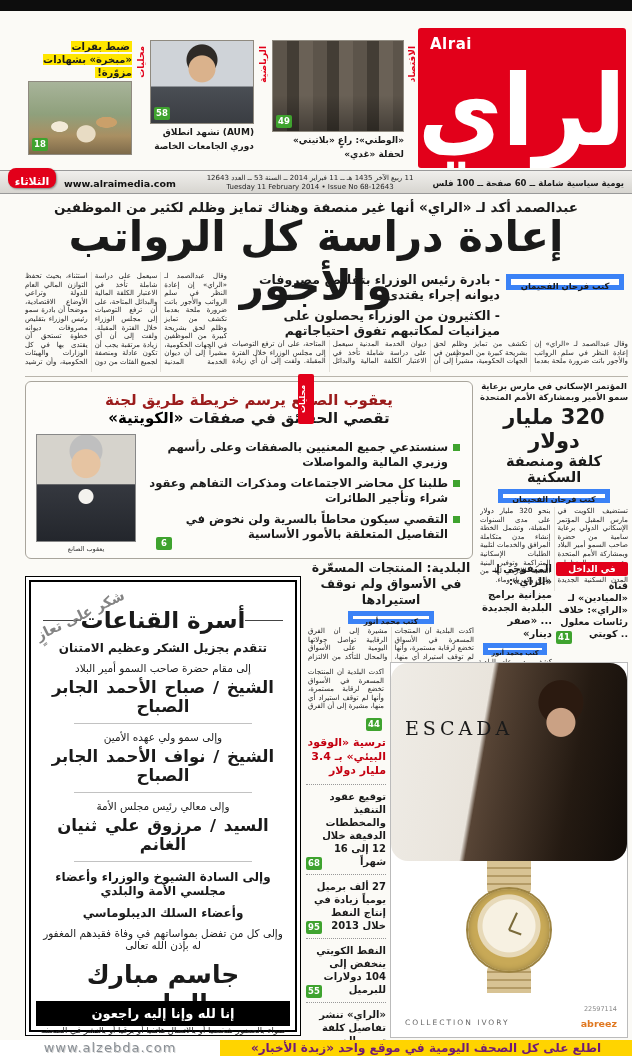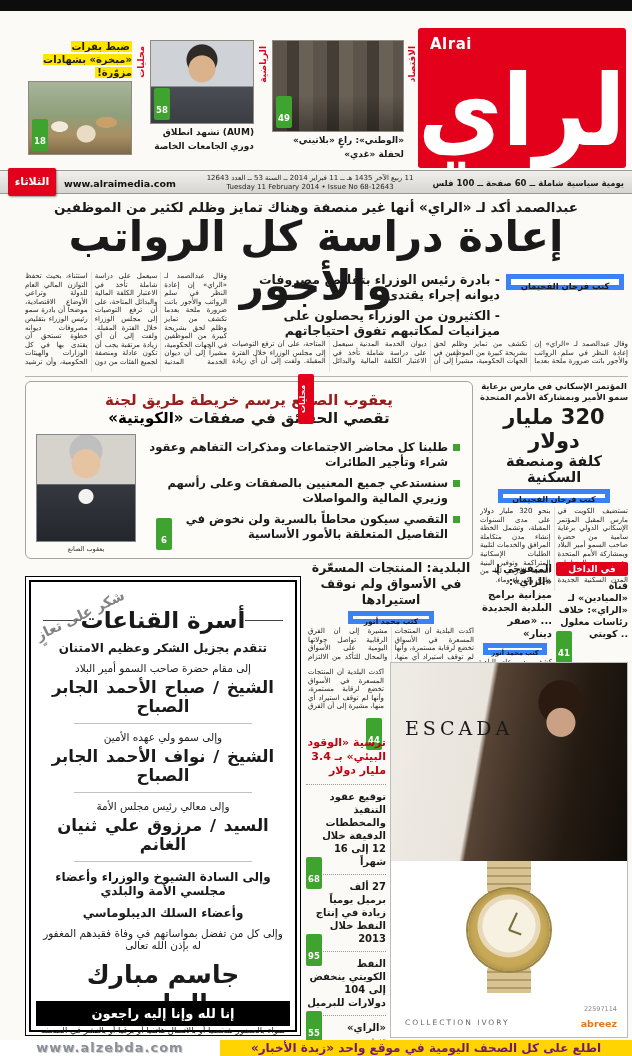--- a/index.html
+++ b/index.html
@@ -31,31 +31,31 @@
       radial-gradient(ellipse at 76% 56%, #caa06a 0 10px, rgba(0,0,0,0) 11px),
       linear-gradient(180deg,#a8b49a 0%,#8fa07c 45%,#a98f62 75%,#7d6a4a 100%); }
   .ph-man { height:84px; background:
       radial-gradient(circle at 50% 34%, #dab28c 0 13px, rgba(0,0,0,0) 14px),
       radial-gradient(circle at 50% 23%, #2e2a26 0 15px, rgba(0,0,0,0) 16px),
       linear-gradient(180deg,#cfd3d8 0 55%, #4a4e54 56%, #3a3d42 100%); }
   .ph-group { height:92px; background:
       linear-gradient(0deg, rgba(0,0,0,.35), rgba(0,0,0,0) 40%),
       repeating-linear-gradient(90deg,#5c544a 0 14px,#433d35 14px 26px,#6a6156 26px 40px); }
   .badge { display:inline-block; min-width:16px; height:13px; background:#3fa32f; color:#fff;
-           font-size:8.5px; font-weight:bold; text-align:center; line-height:13px; border-radius:2px; padding:16px 2px; }
+           font-size:8.5px; font-weight:bold; text-align:center; line-height:13px; border-radius:2px; padding:0 2px; }
   .badge-abs { position:absolute; left:3px; bottom:3px; }
   .vlabel { position:absolute; top:46px; color:#e2001a; font-size:9px; font-weight:bold;
             writing-mode:vertical-rl; transform:rotate(180deg); }
   .v1 { left:136px; } .v2 { left:258px; } .v3 { left:407px; }
 
   
   .datebar { position:absolute; left:0; top:170px; width:632px; height:24px;
              background:linear-gradient(180deg,#f0efec,#d7d5d0); border-top:1px solid #999; border-bottom:1px solid #999; }
-  .ribbon { position:absolute; left:8px; top:-3px; width:48px; height:28px; background:#e2001a; color:#fff;
-            font-size:11px; font-weight:bold; text-align:center; line-height:28px; border-radius:2px; box-shadow:1px 1px 2px rgba(0,0,0,.4); }
+  .ribbon { position:absolute; left:8px; top:-3px; width:48px; height:20px; background:#e2001a; color:#fff;
+            font-size:11px; font-weight:bold; text-align:center; line-height:28px; border-radius:8px; box-shadow:1px 1px 2px rgba(0,0,0,.4); }
   .site { position:absolute; left:64px; top:7px; font-size:9.5px; font-weight:bold; color:#111; text-decoration:none; }
   .dateline { position:absolute; left:170px; width:280px; top:3px; font-size:7px; line-height:9px; color:#222; text-align:center; }
   .pubinfo { position:absolute; right:8px; top:7px; font-size:8.5px; font-weight:bold; direction:rtl; }
 
   
   .kicker { position:absolute; left:30px; top:199px; width:572px; text-align:center; font-size:13.5px; font-weight:bold; direction:rtl; }
   .main-headline { position:absolute; left:10px; top:212px; width:612px; text-align:center; font-size:42px; font-weight:bold; direction:rtl; }
   .byline { border:5px solid #3b82f6; font-size:8.5px; font-weight:bold; text-align:center; direction:rtl; background:#fff; }
   .lead-by { position:absolute; left:506px; top:274px; width:118px; height:16px; line-height:14px; }
   .lead-bullets { position:absolute; left:232px; top:272px; width:268px; direction:rtl; text-align:right;
@@ -134,41 +134,41 @@
   .ob-big { font-size:25px; font-weight:bold; margin-top:9px; }
   .ob-small { font-size:8.5px; line-height:11px; margin-top:7px; }
   .ob-footer { position:absolute; left:10px; right:10px; bottom:9px; background:#000; color:#fff;
                font-size:13px; font-weight:bold; padding:5px 0; }
 
   
   .ad { position:absolute; left:390px; top:662px; width:238px; height:376px; border:1px solid #bbb; background:#fff; }
   .ad-photo { position:relative; width:100%; height:198px; background:
       radial-gradient(circle at 72% 30%, #caa184 0 14px, rgba(0,0,0,0) 15px),
       radial-gradient(circle at 72% 20%, #2b1a10 0 22px, rgba(0,0,0,0) 23px),
-      linear-gradient(100deg,#efece6 0%,#e9e4dc 38%,#584536 40%,#241a12 75%,#120d09 100%); }
+      linear-gradient(100deg,#efece6 0%,#e9e4dc 38%,#584536 40%,#241a12 75%,#120d09 100%); border-radius: 17px; }
   .ad-brand { position:absolute; left:14px; top:54px; font-family:"DejaVu Serif",serif; font-size:19px; letter-spacing:4px; color:#1a1a1a; }
   .ad-watch { position:relative; width:100%; height:176px; }
   .watch-band { width:44px; margin:0 auto; background:repeating-linear-gradient(180deg,#d8c394 0 6px,#b49b66 6px 8px); }
   .band-top { height:34px; border-radius:0 0 6px 6px; }
   .band-bot { height:28px; border-radius:6px 6px 0 0; }
   .watch-face { width:82px; height:82px; margin:-6px auto; border-radius:50%; position:relative; z-index:2;
       background: radial-gradient(circle at 50% 45%, #f7f1e2 0 26px, #e7d9b8 27px 31px, #c8a957 32px 41px);
       box-shadow:0 0 0 2px #9c8341, inset 0 0 6px rgba(0,0,0,.25); }
   .watch-face::before { content:""; position:absolute; left:50%; top:50%; width:2px; height:19px; background:#7a6a3a;
       transform:translate(-1px,-19px) rotate(25deg); transform-origin:bottom center; }
   .watch-face::after { content:""; position:absolute; left:50%; top:50%; width:2px; height:13px; background:#7a6a3a;
       transform:translate(-1px,-13px) rotate(110deg); transform-origin:bottom center; }
   .ad-collection { position:absolute; left:14px; bottom:10px; font-size:7.5px; letter-spacing:2px; color:#666; }
   .ad-code { position:absolute; right:10px; bottom:24px; font-size:6.5px; color:#888; }
   .ad-agency { position:absolute; right:10px; bottom:8px; font-size:9.5px; font-weight:bold; color:#e07820; }
 
   
   .footer { position:absolute; left:0; top:1040px; width:632px; height:16px; }
   .alz-url { position:absolute; left:0; top:0; width:220px; height:16px; background:#fff; color:#8a9096;
-             font-size:13px; font-weight:bold; text-align:center; line-height:16px; letter-spacing:1px;
+             font-size:13px; font-weight:normal; text-align:center; line-height:16px; letter-spacing:1px;
              text-shadow:1px 1px 0 #d4d4d4; text-decoration:none; display:block; }
   .alz-promo { position:absolute; left:220px; top:0; width:412px; height:16px; background:#ffd400; color:#701a75;
                font-size:12px; font-weight:bold; text-align:center; line-height:16px; direction:rtl; }
 </style>
 </head>
 <body>
 
 <div class="page">
 
   <div class="topbar"></div>
@@ -228,22 +228,22 @@
   <div class="sanea">
     <div class="sanea-tag">محليات</div>
     <div class="sanea-h1">يعقوب الصانع يرسم خريطة طريق لجنة</div>
     <div class="sanea-h2">
       <span>تقصي الحقائق في صفقات</span>
       <span class="red">«الكويتية»</span>
     </div>
     <div class="sanea-photo"></div>
     <div class="sanea-caption">يعقوب الصانع</div>
     <div class="sanea-bullets">
+      <p>سنستدعي جميع المعنيين بالصفقات وعلى رأسهم وزيري المالية والمواصلات</p>
       <p>طلبنا كل محاضر الاجتماعات ومذكرات التفاهم وعقود شراء وتأجير الطائرات</p>
-      <p>سنستدعي جميع المعنيين بالصفقات وعلى رأسهم وزيري المالية والمواصلات</p>
       <p>التقصي سيكون محاطاً بالسرية ولن نخوض في التفاصيل المتعلقة بالأمور الأساسية</p>
     </div>
     <span class="badge sanea-badge">6</span>
   </div>
 
   <div class="housing">
     <div class="housing-kicker">المؤتمر الإسكاني في مارس برعاية سمو الأمير وبمشاركة الأمم المتحدة</div>
     <div class="housing-h1">320 مليار دولار</div>
     <div class="housing-h2">كلفة ومنصفة السكنية</div>
     <div class="byline housing-by">كتب فرحان الفحيمان</div>

